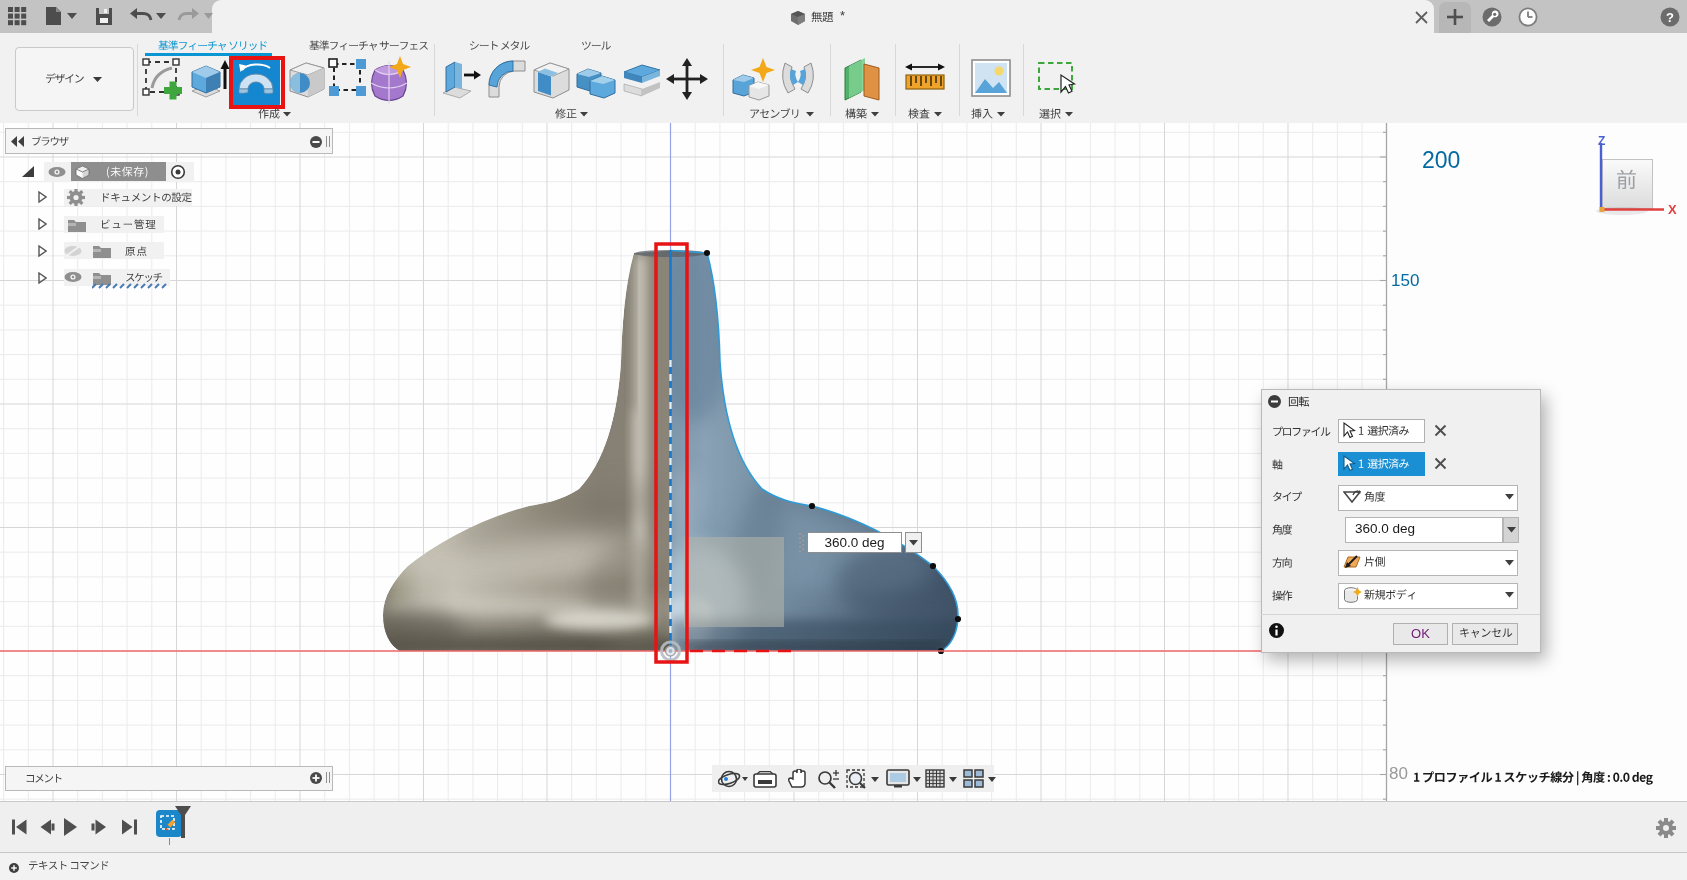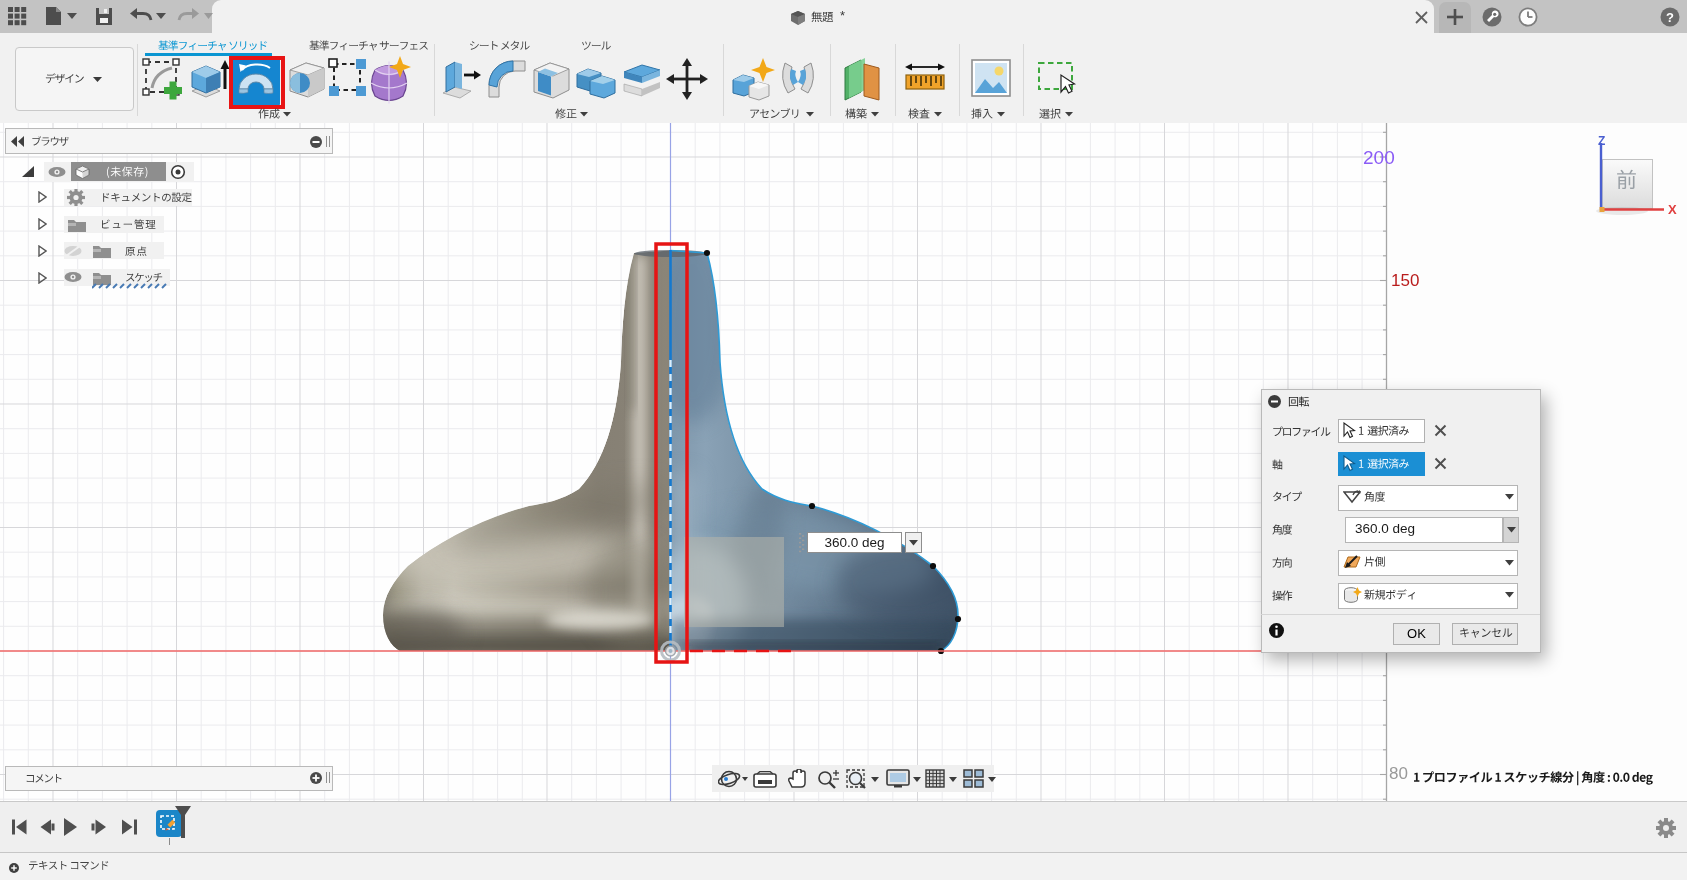--- a/index.html
+++ b/index.html
@@ -670,22 +670,22 @@
       <line x1="3.0" y1="478.6" x2="6.5" y2="478.6" stroke="#a6a6a6" stroke-width="1.1"></line>
       <line x1="3.0" y1="503.3" x2="6.5" y2="503.3" stroke="#a6a6a6" stroke-width="1.1"></line>
       <line x1="0.0" y1="528.0" x2="6.5" y2="528.0" stroke="#a6a6a6" stroke-width="1.1"></line>
       <line x1="3.0" y1="552.7" x2="6.5" y2="552.7" stroke="#a6a6a6" stroke-width="1.1"></line>
       <line x1="3.0" y1="577.4" x2="6.5" y2="577.4" stroke="#a6a6a6" stroke-width="1.1"></line>
       <line x1="3.0" y1="602.1" x2="6.5" y2="602.1" stroke="#a6a6a6" stroke-width="1.1"></line>
       <line x1="3.0" y1="626.8" x2="6.5" y2="626.8" stroke="#a6a6a6" stroke-width="1.1"></line>
       <line x1="0.0" y1="651.5" x2="6.5" y2="651.5" stroke="#a6a6a6" stroke-width="1.1"></line>
       <line x1="3.0" y1="676.2" x2="6.5" y2="676.2" stroke="#a6a6a6" stroke-width="1.1"></line>
     </svg>
-<div style="position:absolute;left:1363px;top:147px;font-size:19px;color:#8b5cf6;font-weight:normal;white-space:nowrap;">200</div>
-<div style="position:absolute;left:1391px;top:270.5px;font-size:17px;color:#b91c1c;font-weight:normal;white-space:nowrap;">150</div>
+<div style="position:absolute;left:1422px;top:147px;font-size:23px;color:#0369a1;font-weight:normal;white-space:nowrap;">200</div>
+<div style="position:absolute;left:1391px;top:270.5px;font-size:17px;color:#0369a1;font-weight:normal;white-space:nowrap;">150</div>
 <div style="position:absolute;left:1389px;top:764px;font-size:17px;color:#999;font-weight:normal;white-space:nowrap;">80</div>
 <svg style="position:absolute;left:1413.0px;top:769.0px;" width="241" height="17" viewBox="0 0 241 17">
       <g transform="translate(0,12.7)">
         <path d="M1 0V-1.5H2.9V-7.2H1.3V-8.3Q2 -8.4 2.5 -8.6Q3 -8.8 3.4 -9H4.7V-1.5H6.4V0Z M18.8 -8.9Q18.8 -8.7 19 -8.4Q19.2 -8.2 19.5 -8.2Q19.8 -8.2 20 -8.4Q20.2 -8.7 20.2 -8.9Q20.2 -9.2 20 -9.4Q19.8 -9.7 19.5 -9.7Q19.2 -9.7 19 -9.4Q18.8 -9.2 18.8 -8.9ZM18 -8.9Q18 -9.3 18.2 -9.7Q18.4 -10 18.7 -10.2Q19.1 -10.4 19.5 -10.4Q19.9 -10.4 20.2 -10.2Q20.5 -10 20.7 -9.7Q20.9 -9.3 20.9 -8.9Q20.9 -8.5 20.7 -8.2Q20.5 -7.9 20.2 -7.7Q19.9 -7.5 19.5 -7.5Q19.1 -7.5 18.7 -7.7Q18.4 -7.9 18.2 -8.2Q18 -8.5 18 -8.9ZM19.5 -8Q19.4 -7.8 19.3 -7.6Q19.3 -7.3 19.2 -7.1Q19.1 -6.7 19 -6.1Q18.8 -5.6 18.6 -5Q18.4 -4.4 18.1 -3.8Q17.8 -3.2 17.4 -2.7Q16.8 -2 16.1 -1.3Q15.4 -0.7 14.5 -0.2Q13.6 0.3 12.5 0.7L11.2 -0.8Q12.4 -1.1 13.3 -1.5Q14.1 -1.9 14.8 -2.5Q15.4 -3 15.9 -3.6Q16.3 -4.2 16.6 -4.8Q16.9 -5.4 17.1 -6Q17.3 -6.6 17.4 -7.1Q17.2 -7.1 16.8 -7.1Q16.3 -7.1 15.8 -7.1Q15.2 -7.1 14.6 -7.1Q14 -7.1 13.4 -7.1Q12.8 -7.1 12.4 -7.1Q11.9 -7.1 11.7 -7.1Q11.3 -7.1 10.9 -7.1Q10.5 -7.1 10.2 -7V-8.8Q10.4 -8.7 10.7 -8.7Q10.9 -8.7 11.2 -8.7Q11.5 -8.7 11.7 -8.7Q11.9 -8.7 12.3 -8.7Q12.6 -8.7 13.1 -8.7Q13.6 -8.7 14.1 -8.7Q14.6 -8.7 15.1 -8.7Q15.6 -8.7 16.1 -8.7Q16.5 -8.7 16.9 -8.7Q17.2 -8.7 17.3 -8.7Q17.5 -8.7 17.8 -8.7Q18.1 -8.7 18.3 -8.8Z M22.2 -8.7Q22.6 -8.6 22.9 -8.6Q23.2 -8.6 23.5 -8.6Q23.7 -8.6 24.1 -8.6Q24.5 -8.6 25.1 -8.6Q25.6 -8.6 26.2 -8.6Q26.9 -8.6 27.5 -8.6Q28.1 -8.6 28.7 -8.6Q29.2 -8.6 29.6 -8.6Q30 -8.6 30.2 -8.6Q30.4 -8.6 30.8 -8.6Q31.1 -8.6 31.4 -8.6Q31.4 -8.4 31.4 -8.1Q31.4 -7.7 31.4 -7.5Q31.4 -7.3 31.4 -6.9Q31.4 -6.6 31.4 -6.1Q31.4 -5.6 31.4 -5Q31.4 -4.5 31.4 -3.9Q31.4 -3.3 31.4 -2.9Q31.4 -2.4 31.4 -2Q31.4 -1.6 31.4 -1.5Q31.4 -1.3 31.4 -1Q31.4 -0.8 31.4 -0.5Q31.4 -0.2 31.4 -0Q31.4 0.2 31.4 0.2H29.7Q29.7 0.2 29.7 -0.1Q29.7 -0.4 29.7 -0.7Q29.8 -1.1 29.8 -1.5Q29.8 -1.6 29.8 -2Q29.8 -2.4 29.8 -2.9Q29.8 -3.4 29.8 -4Q29.8 -4.5 29.8 -5.1Q29.8 -5.6 29.8 -6.1Q29.8 -6.5 29.8 -6.8Q29.8 -7.1 29.8 -7.1H23.9Q23.9 -7.1 23.9 -6.8Q23.9 -6.5 23.9 -6.1Q23.9 -5.6 23.9 -5.1Q23.9 -4.5 23.9 -4Q23.9 -3.4 23.9 -2.9Q23.9 -2.4 23.9 -2Q23.9 -1.6 23.9 -1.5Q23.9 -1.2 23.9 -1Q23.9 -0.7 23.9 -0.4Q23.9 -0.2 23.9 0Q23.9 0.2 23.9 0.2H22.2Q22.2 0.2 22.2 0Q22.2 -0.2 22.2 -0.5Q22.2 -0.7 22.2 -1Q22.2 -1.3 22.2 -1.5Q22.2 -1.7 22.2 -2Q22.2 -2.4 22.2 -2.9Q22.2 -3.4 22.2 -3.9Q22.2 -4.5 22.2 -5.1Q22.2 -5.6 22.2 -6.1Q22.2 -6.6 22.2 -7Q22.2 -7.3 22.2 -7.5Q22.2 -7.7 22.2 -8.1Q22.2 -8.4 22.2 -8.7ZM30.4 -2V-0.5H23V-2Z M43.2 -8.1Q43.1 -7.9 43.1 -7.7Q43 -7.5 42.9 -7.3Q42.8 -6.8 42.7 -6.3Q42.5 -5.7 42.3 -5.1Q42.1 -4.5 41.8 -3.9Q41.5 -3.3 41.1 -2.8Q40.6 -2.1 39.8 -1.5Q39.1 -0.8 38.2 -0.3Q37.3 0.2 36.2 0.5L34.9 -0.9Q36.1 -1.2 37 -1.6Q37.9 -2.1 38.5 -2.6Q39.2 -3.2 39.7 -3.8Q40.1 -4.3 40.3 -4.9Q40.6 -5.5 40.8 -6.1Q41 -6.7 41.1 -7.2Q40.9 -7.2 40.5 -7.2Q40.1 -7.2 39.5 -7.2Q38.9 -7.2 38.3 -7.2Q37.7 -7.2 37.1 -7.2Q36.5 -7.2 36.1 -7.2Q35.6 -7.2 35.4 -7.2Q35 -7.2 34.6 -7.2Q34.2 -7.2 34 -7.2V-8.9Q34.1 -8.9 34.4 -8.9Q34.7 -8.8 34.9 -8.8Q35.2 -8.8 35.4 -8.8Q35.6 -8.8 36 -8.8Q36.3 -8.8 36.8 -8.8Q37.3 -8.8 37.8 -8.8Q38.3 -8.8 38.8 -8.8Q39.3 -8.8 39.8 -8.8Q40.3 -8.8 40.6 -8.8Q40.9 -8.8 41.1 -8.8Q41.2 -8.8 41.5 -8.8Q41.8 -8.8 42 -8.9Z M54.9 -6.1Q54.8 -6 54.7 -5.8Q54.6 -5.7 54.5 -5.6Q54.4 -5.3 54.1 -5Q53.8 -4.6 53.5 -4.2Q53.2 -3.7 52.8 -3.3Q52.4 -3 52.1 -2.7L50.9 -3.6Q51.2 -3.8 51.6 -4.1Q51.9 -4.5 52.2 -4.8Q52.5 -5.2 52.6 -5.4Q52.5 -5.4 52.1 -5.4Q51.7 -5.4 51.2 -5.4Q50.6 -5.4 50 -5.4Q49.4 -5.4 48.9 -5.4Q48.3 -5.4 47.9 -5.4Q47.5 -5.4 47.4 -5.4Q47.1 -5.4 46.7 -5.4Q46.4 -5.4 46.1 -5.3V-6.9Q46.4 -6.9 46.7 -6.8Q47.1 -6.8 47.4 -6.8Q47.5 -6.8 47.9 -6.8Q48.4 -6.8 49 -6.8Q49.6 -6.8 50.2 -6.8Q50.9 -6.8 51.5 -6.8Q52 -6.8 52.5 -6.8Q52.9 -6.8 53 -6.8Q53.2 -6.8 53.3 -6.8Q53.5 -6.8 53.7 -6.9Q53.9 -6.9 54 -6.9ZM50.7 -4.8Q50.7 -4.1 50.7 -3.5Q50.6 -2.8 50.5 -2.2Q50.3 -1.5 50 -0.9Q49.7 -0.4 49.2 0.2Q48.7 0.7 47.8 1.2L46.5 0.1Q46.7 0.1 47 -0.1Q47.2 -0.2 47.5 -0.4Q48.2 -0.8 48.5 -1.4Q48.9 -1.9 49 -2.5Q49.1 -3.2 49.1 -3.9Q49.1 -4.2 49.1 -4.4Q49.1 -4.6 49 -4.8Z M56.5 -4.7Q58.2 -5.2 59.5 -5.7Q60.8 -6.3 61.9 -6.9Q62.5 -7.3 63.1 -7.8Q63.8 -8.3 64.3 -8.9Q64.9 -9.4 65.3 -9.9L66.6 -8.6Q66.1 -8.1 65.4 -7.5Q64.7 -7 64 -6.5Q63.3 -5.9 62.6 -5.5Q61.9 -5.1 61 -4.7Q60.2 -4.3 59.2 -3.9Q58.2 -3.5 57.3 -3.2ZM61.6 -6.1 63.3 -6.6V-1.1Q63.3 -0.8 63.3 -0.5Q63.4 -0.2 63.4 0.1Q63.4 0.4 63.4 0.5H61.5Q61.5 0.4 61.6 0.1Q61.6 -0.2 61.6 -0.5Q61.6 -0.8 61.6 -1.1Z M73.6 -0.3Q73.6 -0.4 73.7 -0.7Q73.7 -0.9 73.7 -1.2Q73.7 -1.3 73.7 -1.7Q73.7 -2.1 73.7 -2.7Q73.7 -3.3 73.7 -3.9Q73.7 -4.6 73.7 -5.3Q73.7 -6 73.7 -6.6Q73.7 -7.2 73.7 -7.6Q73.7 -8.1 73.7 -8.3Q73.7 -8.7 73.7 -9Q73.6 -9.3 73.6 -9.3H75.4Q75.4 -9.3 75.4 -9Q75.3 -8.7 75.3 -8.3Q75.3 -8.1 75.3 -7.7Q75.3 -7.2 75.3 -6.7Q75.3 -6.2 75.3 -5.6Q75.3 -5 75.3 -4.4Q75.3 -3.8 75.3 -3.3Q75.3 -2.8 75.3 -2.4Q75.3 -2.1 75.3 -1.9Q75.8 -2.1 76.4 -2.5Q76.9 -2.9 77.4 -3.4Q77.9 -3.9 78.3 -4.5L79.3 -3.1Q78.8 -2.5 78.1 -1.8Q77.4 -1.2 76.6 -0.7Q75.8 -0.1 75.1 0.2Q74.9 0.3 74.8 0.4Q74.7 0.5 74.6 0.6ZM67.9 -0.4Q68.8 -1 69.3 -1.8Q69.8 -2.6 70 -3.4Q70.2 -3.8 70.2 -4.4Q70.3 -4.9 70.3 -5.6Q70.4 -6.3 70.4 -7Q70.4 -7.6 70.4 -8.2Q70.4 -8.6 70.3 -8.8Q70.3 -9.1 70.3 -9.3H72.1Q72.1 -9.3 72 -9.1Q72 -8.9 72 -8.7Q72 -8.5 72 -8.2Q72 -7.7 72 -7Q72 -6.2 71.9 -5.5Q71.9 -4.8 71.8 -4.1Q71.7 -3.4 71.6 -3Q71.3 -1.9 70.8 -1Q70.2 -0.2 69.4 0.5Z M82.4 0V-1.5H84.4V-7.2H82.7V-8.3Q83.4 -8.4 83.9 -8.6Q84.4 -8.8 84.8 -9H86.2V-1.5H87.9V0Z M100.6 -8.3Q100.5 -8.2 100.4 -7.9Q100.2 -7.7 100.1 -7.5Q99.9 -6.9 99.5 -6.2Q99.1 -5.5 98.7 -4.8Q98.2 -4.1 97.7 -3.5Q97 -2.7 96.2 -1.9Q95.4 -1.2 94.4 -0.6Q93.5 0.1 92.6 0.5L91.3 -0.8Q92.3 -1.2 93.2 -1.8Q94.2 -2.3 95 -3Q95.8 -3.7 96.3 -4.3Q96.7 -4.8 97.1 -5.3Q97.5 -5.8 97.7 -6.3Q98 -6.9 98.1 -7.3Q98 -7.3 97.7 -7.3Q97.4 -7.3 97 -7.3Q96.5 -7.3 96.1 -7.3Q95.6 -7.3 95.2 -7.3Q94.8 -7.3 94.5 -7.3Q94.1 -7.3 94 -7.3Q93.8 -7.3 93.5 -7.3Q93.2 -7.3 92.9 -7.2Q92.7 -7.2 92.6 -7.2V-8.9Q92.7 -8.9 93 -8.9Q93.3 -8.9 93.6 -8.9Q93.8 -8.9 94 -8.9Q94.2 -8.9 94.5 -8.9Q94.8 -8.9 95.3 -8.9Q95.7 -8.9 96.2 -8.9Q96.7 -8.9 97.1 -8.9Q97.5 -8.9 97.9 -8.9Q98.2 -8.9 98.3 -8.9Q98.7 -8.9 99.1 -8.9Q99.4 -8.9 99.6 -9ZM97.8 -4.5Q98.3 -4.1 98.9 -3.6Q99.4 -3.1 99.9 -2.6Q100.4 -2 100.9 -1.5Q101.3 -1 101.6 -0.7L100.2 0.5Q99.8 -0.1 99.2 -0.8Q98.6 -1.4 98 -2.1Q97.4 -2.8 96.7 -3.4Z M107.6 -9.6Q107.5 -9.3 107.4 -9Q107.2 -8.8 107.2 -8.6Q107.1 -8.3 106.9 -7.9Q106.8 -7.5 106.6 -7.1Q106.4 -6.7 106.3 -6.4Q106 -5.9 105.7 -5.4Q105.3 -4.9 104.9 -4.4Q104.5 -3.9 104.1 -3.6L102.6 -4.5Q102.9 -4.7 103.2 -5.1Q103.5 -5.4 103.8 -5.7Q104.1 -6.1 104.3 -6.4Q104.5 -6.7 104.7 -7Q105 -7.4 105.1 -7.9Q105.3 -8.3 105.4 -8.7Q105.5 -9 105.6 -9.3Q105.7 -9.6 105.7 -9.9ZM105.6 -7.7Q105.9 -7.7 106.3 -7.7Q106.7 -7.7 107.2 -7.7Q107.7 -7.7 108.3 -7.7Q108.9 -7.7 109.5 -7.7Q110.1 -7.7 110.6 -7.7Q111.1 -7.7 111.5 -7.7Q111.9 -7.7 112.1 -7.7Q112.3 -7.7 112.7 -7.7Q113.1 -7.7 113.4 -7.8V-6.1Q113 -6.1 112.7 -6.1Q112.3 -6.1 112.1 -6.1Q111.9 -6.1 111.4 -6.1Q110.9 -6.1 110.3 -6.1Q109.6 -6.1 108.9 -6.1Q108.2 -6.1 107.5 -6.1Q106.8 -6.1 106.3 -6.1Q105.8 -6.1 105.5 -6.1ZM110.4 -6.8Q110.4 -5.4 110.1 -4.3Q109.9 -3.2 109.4 -2.3Q108.9 -1.3 108.2 -0.6Q107.6 0.1 106.7 0.7L105 -0.4Q105.4 -0.6 105.7 -0.7Q106 -0.9 106.2 -1.1Q106.7 -1.5 107.2 -2Q107.6 -2.6 108 -3.2Q108.3 -3.9 108.5 -4.8Q108.7 -5.7 108.7 -6.8Z M120 -7.2Q120 -7.1 120.2 -6.7Q120.3 -6.3 120.5 -5.9Q120.6 -5.5 120.8 -5.1Q120.9 -4.8 121 -4.6L119.5 -4.1Q119.4 -4.3 119.3 -4.6Q119.2 -5 119.1 -5.4Q118.9 -5.8 118.8 -6.2Q118.6 -6.5 118.5 -6.8ZM124.5 -6.4Q124.4 -6.1 124.3 -5.9Q124.2 -5.6 124.2 -5.5Q123.9 -4.5 123.5 -3.6Q123.1 -2.7 122.5 -1.9Q121.7 -0.8 120.6 -0Q119.5 0.7 118.4 1.1L117.1 -0.2Q117.8 -0.4 118.6 -0.7Q119.3 -1.1 120 -1.6Q120.7 -2.1 121.2 -2.7Q121.6 -3.2 121.9 -3.9Q122.3 -4.6 122.5 -5.4Q122.7 -6.1 122.7 -6.9ZM117.1 -6.6Q117.2 -6.4 117.4 -6Q117.6 -5.6 117.7 -5.2Q117.9 -4.8 118 -4.4Q118.2 -4.1 118.3 -3.8L116.8 -3.3Q116.7 -3.5 116.6 -3.9Q116.4 -4.3 116.2 -4.7Q116.1 -5.1 115.9 -5.5Q115.8 -5.9 115.7 -6.1Z M127.4 -8.8Q127.8 -8.8 128.6 -8.8Q129.3 -8.8 130.1 -8.8Q130.9 -8.9 131.5 -9Q132 -9 132.4 -9.1Q132.9 -9.2 133.3 -9.3Q133.7 -9.4 134 -9.5Q134.4 -9.6 134.6 -9.7L135.6 -8.3Q135.3 -8.3 135.1 -8.2Q134.8 -8.1 134.7 -8.1Q134.3 -8 133.8 -7.9Q133.4 -7.8 132.9 -7.8Q132.5 -7.7 132 -7.6Q131.3 -7.5 130.5 -7.5Q129.7 -7.4 129 -7.4Q128.3 -7.4 127.7 -7.3ZM127.9 -0.3Q129 -0.8 129.7 -1.5Q130.3 -2.2 130.7 -3.2Q131 -4.1 131 -5.2Q131 -5.2 131 -5.5Q131 -5.8 131 -6.3Q131 -6.9 131 -7.7L132.6 -7.9Q132.6 -7.6 132.6 -7.3Q132.6 -6.9 132.6 -6.5Q132.6 -6.2 132.6 -5.9Q132.6 -5.6 132.6 -5.4Q132.6 -5.3 132.6 -5.3Q132.6 -4 132.3 -2.9Q132 -1.8 131.3 -0.9Q130.6 -0 129.4 0.7ZM126.4 -5.8Q126.7 -5.8 127 -5.8Q127.3 -5.8 127.6 -5.8Q127.7 -5.8 128.2 -5.8Q128.7 -5.8 129.4 -5.8Q130.1 -5.8 130.8 -5.8Q131.6 -5.8 132.4 -5.8Q133.2 -5.8 133.9 -5.8Q134.5 -5.8 135 -5.8Q135.5 -5.8 135.7 -5.8Q135.8 -5.8 136 -5.8Q136.2 -5.8 136.4 -5.8Q136.7 -5.8 136.8 -5.8V-4.3Q136.5 -4.3 136.3 -4.3Q136 -4.3 135.7 -4.3Q135.6 -4.3 135.1 -4.3Q134.6 -4.3 133.9 -4.3Q133.2 -4.3 132.4 -4.3Q131.6 -4.3 130.9 -4.3Q130.1 -4.3 129.4 -4.3Q128.7 -4.3 128.2 -4.3Q127.7 -4.3 127.6 -4.3Q127.3 -4.3 127 -4.3Q126.7 -4.3 126.4 -4.3Z M147.9 -4.3 149.1 -3.4Q148.5 -3 148 -2.5Q147.4 -2.1 147 -1.8L146.1 -2.5Q146.4 -2.7 146.7 -3Q147 -3.3 147.3 -3.7Q147.7 -4 147.9 -4.3ZM144.9 -10.4 146.5 -10.1Q146.3 -9.6 146 -9.2Q145.7 -8.7 145.5 -8.3L144.2 -8.6Q144.4 -9 144.6 -9.5Q144.8 -10 144.9 -10.4ZM143.9 -6.3V-5.7H147.1V-6.3ZM143.9 -8V-7.4H147.1V-8ZM142.5 -9.2H148.5V-4.6H142.5ZM144.9 -5.1H146.2V-0.3Q146.2 0.2 146.1 0.4Q146 0.7 145.7 0.9Q145.4 1 145 1.1Q144.6 1.1 144.1 1.1Q144 0.8 143.9 0.5Q143.8 0.1 143.7 -0.2Q144 -0.1 144.3 -0.1Q144.6 -0.1 144.7 -0.1Q144.8 -0.2 144.9 -0.2Q144.9 -0.2 144.9 -0.3ZM142.2 -3.8H144V-2.6H142.2ZM143.7 -3.8H144L144.2 -3.8L145 -3.5Q144.6 -2 144 -1Q143.3 0 142.4 0.6Q142.3 0.5 142.2 0.3Q142 0.1 141.8 -0.1Q141.7 -0.3 141.5 -0.4Q142.3 -0.8 142.9 -1.6Q143.5 -2.5 143.7 -3.6ZM146.1 -5Q146.2 -4.4 146.5 -3.8Q146.7 -3.1 147.1 -2.5Q147.4 -1.9 148 -1.4Q148.5 -0.9 149.2 -0.6Q149.1 -0.5 148.9 -0.2Q148.8 -0 148.6 0.2Q148.5 0.4 148.4 0.6Q147.7 0.2 147.1 -0.4Q146.6 -0.9 146.3 -1.6Q145.9 -2.3 145.7 -3Q145.4 -3.7 145.3 -4.2ZM139.4 -10.4 140.7 -9.9Q140.4 -9.4 140.1 -8.9Q139.9 -8.4 139.6 -8Q139.4 -7.5 139.1 -7.2L138.1 -7.6Q138.4 -8 138.6 -8.4Q138.8 -8.9 139 -9.4Q139.3 -9.9 139.4 -10.4ZM140.8 -8.9 142 -8.4Q141.5 -7.7 141 -6.9Q140.5 -6.2 139.9 -5.5Q139.4 -4.8 138.9 -4.3L138.1 -4.7Q138.4 -5.1 138.8 -5.7Q139.2 -6.2 139.5 -6.7Q139.9 -7.3 140.2 -7.9Q140.5 -8.4 140.8 -8.9ZM137.5 -7.5 138.2 -8.5Q138.5 -8.2 138.9 -7.9Q139.2 -7.5 139.5 -7.2Q139.7 -6.8 139.9 -6.5L139.1 -5.4Q139 -5.7 138.7 -6.1Q138.4 -6.5 138.1 -6.8Q137.8 -7.2 137.5 -7.5ZM140.3 -6 141.4 -6.4Q141.6 -6 141.8 -5.5Q142.1 -5.1 142.2 -4.6Q142.4 -4.2 142.5 -3.8L141.4 -3.3Q141.3 -3.7 141.1 -4.1Q141 -4.6 140.8 -5.1Q140.6 -5.6 140.3 -6ZM137.5 -5Q138.3 -5.1 139.4 -5.1Q140.5 -5.2 141.7 -5.3L141.7 -4.1Q140.6 -4 139.5 -3.9Q138.5 -3.8 137.6 -3.7ZM140.7 -2.9 141.7 -3.2Q141.9 -2.7 142.1 -2.2Q142.3 -1.6 142.3 -1.1L141.2 -0.8Q141.2 -1.2 141 -1.8Q140.9 -2.4 140.7 -2.9ZM138 -3.2 139.2 -3Q139.1 -2.1 138.9 -1.3Q138.7 -0.4 138.4 0.2Q138.3 0.1 138.1 -0Q137.9 -0.1 137.7 -0.2Q137.5 -0.3 137.4 -0.3Q137.6 -0.9 137.8 -1.7Q137.9 -2.4 138 -3.2ZM139.3 -4.4H140.6V1.1H139.3Z M151.3 -5.9H157.9V-4.5H151.3ZM157.4 -5.9H158.9Q158.9 -5.9 158.9 -5.8Q158.9 -5.6 158.9 -5.5Q158.9 -5.3 158.9 -5.3Q158.9 -3.9 158.8 -2.9Q158.7 -1.9 158.7 -1.2Q158.6 -0.6 158.5 -0.2Q158.4 0.2 158.2 0.4Q158 0.7 157.7 0.8Q157.4 1 157.1 1Q156.8 1 156.3 1Q155.8 1.1 155.2 1Q155.2 0.7 155.1 0.3Q155 -0.1 154.7 -0.4Q155.3 -0.4 155.7 -0.4Q156.1 -0.4 156.4 -0.4Q156.5 -0.4 156.6 -0.4Q156.8 -0.4 156.9 -0.5Q157 -0.7 157.1 -1.2Q157.2 -1.8 157.3 -2.9Q157.3 -3.9 157.4 -5.6ZM152.6 -10.2 154.2 -9.7Q153.8 -8.7 153.1 -7.7Q152.5 -6.7 151.8 -5.9Q151.1 -5.1 150.3 -4.4Q150.2 -4.6 149.9 -4.8Q149.7 -5.1 149.5 -5.3Q149.2 -5.5 149 -5.6Q149.8 -6.1 150.5 -6.8Q151.2 -7.6 151.7 -8.4Q152.3 -9.3 152.6 -10.2ZM157.3 -10.2Q157.6 -9.7 158 -9Q158.4 -8.4 158.9 -7.9Q159.4 -7.3 159.9 -6.8Q160.4 -6.3 160.9 -5.9Q160.7 -5.7 160.5 -5.5Q160.3 -5.2 160.1 -5Q159.8 -4.8 159.7 -4.5Q159.2 -5 158.7 -5.6Q158.1 -6.2 157.6 -6.9Q157.1 -7.5 156.7 -8.2Q156.2 -9 155.9 -9.7ZM153.4 -5.5H155Q155 -4.4 154.8 -3.5Q154.6 -2.5 154.1 -1.6Q153.7 -0.8 152.8 -0Q152 0.7 150.6 1.2Q150.6 1 150.4 0.7Q150.2 0.5 150.1 0.2Q149.9 -0 149.7 -0.2Q150.9 -0.6 151.6 -1.1Q152.4 -1.7 152.7 -2.4Q153.1 -3.1 153.2 -3.9Q153.4 -4.7 153.4 -5.5Z M164.1 3.5V-10.4H165.3V3.5Z M171.3 -7.6H178.4V-6.3H171.3ZM171.3 -5.2H178.2V-3.9H171.3ZM171.1 -2.8H178.2V-1.5H171.1ZM170.5 -7.6H171.9V-4.4Q171.9 -3.7 171.8 -3Q171.7 -2.2 171.5 -1.5Q171.2 -0.7 170.8 -0Q170.3 0.6 169.6 1.2Q169.5 1 169.3 0.8Q169.1 0.6 168.9 0.4Q168.7 0.2 168.6 0.1Q169.2 -0.3 169.6 -0.9Q170 -1.4 170.2 -2Q170.4 -2.6 170.4 -3.2Q170.5 -3.8 170.5 -4.4ZM177.6 -7.6H179.1V-0.5Q179.1 0 178.9 0.4Q178.7 0.7 178.3 0.9Q177.9 1 177.2 1.1Q176.6 1.1 175.7 1.1Q175.7 0.9 175.6 0.7Q175.5 0.4 175.4 0.1Q175.3 -0.1 175.1 -0.3Q175.6 -0.3 176 -0.3Q176.5 -0.3 176.8 -0.3Q177.1 -0.3 177.3 -0.3Q177.5 -0.3 177.6 -0.3Q177.6 -0.4 177.6 -0.6ZM174 -7H175.4V-2.1H174ZM172.2 -9.7H175.9V-8.5H172.2ZM172 -10.4 173.6 -10.1Q173.1 -9.3 172.6 -8.6Q172.1 -7.8 171.4 -7.1Q170.7 -6.3 169.8 -5.7Q169.7 -5.9 169.5 -6.1Q169.4 -6.3 169.2 -6.5Q169 -6.7 168.8 -6.8Q169.6 -7.3 170.2 -7.9Q170.8 -8.5 171.3 -9.2Q171.7 -9.8 172 -10.4ZM175.4 -9.7H175.7L176 -9.8L177 -9.1Q176.7 -8.7 176.4 -8.2Q176.1 -7.8 175.8 -7.3Q175.4 -6.9 175.1 -6.5Q174.9 -6.7 174.6 -6.9Q174.3 -7.1 174.1 -7.2Q174.3 -7.5 174.6 -7.9Q174.9 -8.3 175.1 -8.7Q175.3 -9.1 175.4 -9.4Z M183 -6.9H191.5V-5.8H183ZM183.1 -3.4H189.8V-2.2H183.1ZM184.7 -7.7H186V-5H188.3V-7.7H189.7V-3.9H184.7ZM189.4 -3.4H189.7L190 -3.4L190.9 -3Q190.4 -2 189.6 -1.3Q188.8 -0.6 187.8 -0.1Q186.8 0.4 185.6 0.7Q184.5 1 183.2 1.1Q183.1 0.8 182.9 0.5Q182.7 0.1 182.6 -0.1Q183.7 -0.2 184.8 -0.4Q185.9 -0.6 186.8 -1Q187.7 -1.4 188.4 -1.9Q189.1 -2.5 189.4 -3.2ZM185.6 -2.5Q186.2 -1.8 187.1 -1.3Q188 -0.8 189.2 -0.5Q190.4 -0.2 191.8 -0.1Q191.6 0 191.5 0.3Q191.3 0.5 191.2 0.7Q191 0.9 190.9 1.1Q189.5 0.9 188.2 0.6Q187 0.2 186 -0.5Q185 -1.1 184.3 -2ZM185.7 -10.4H187.2V-8.5H185.7ZM182 -9.3H191.5V-8H182ZM181.3 -9.3H182.7V-5.8Q182.7 -5.1 182.7 -4.2Q182.6 -3.3 182.5 -2.4Q182.3 -1.4 182.1 -0.5Q181.8 0.3 181.4 1.1Q181.3 0.9 181.1 0.8Q180.8 0.6 180.6 0.5Q180.4 0.3 180.2 0.3Q180.6 -0.4 180.8 -1.2Q181 -1.9 181.1 -2.8Q181.2 -3.6 181.3 -4.4Q181.3 -5.2 181.3 -5.8Z M195.9 -4.5Q195.4 -4.5 195.1 -4.8Q194.8 -5.1 194.8 -5.6Q194.8 -6.1 195.1 -6.5Q195.4 -6.8 195.9 -6.8Q196.4 -6.8 196.7 -6.5Q197 -6.1 197 -5.6Q197 -5.1 196.7 -4.8Q196.4 -4.5 195.9 -4.5ZM195.9 0.2Q195.4 0.2 195.1 -0.2Q194.8 -0.5 194.8 -1Q194.8 -1.5 195.1 -1.8Q195.4 -2.2 195.9 -2.2Q196.4 -2.2 196.7 -1.8Q197 -1.5 197 -1Q197 -0.5 196.7 -0.2Q196.4 0.2 195.9 0.2Z M203.2 0.2Q202.3 0.2 201.6 -0.4Q201 -0.9 200.6 -1.9Q200.2 -3 200.2 -4.6Q200.2 -6.1 200.6 -7.1Q201 -8.2 201.6 -8.7Q202.3 -9.2 203.2 -9.2Q204.2 -9.2 204.9 -8.7Q205.5 -8.2 205.9 -7.1Q206.3 -6.1 206.3 -4.6Q206.3 -3 205.9 -1.9Q205.5 -0.9 204.9 -0.4Q204.2 0.2 203.2 0.2ZM203.2 -1.2Q203.6 -1.2 203.9 -1.5Q204.3 -1.8 204.4 -2.6Q204.6 -3.3 204.6 -4.6Q204.6 -5.8 204.4 -6.5Q204.3 -7.2 203.9 -7.5Q203.6 -7.8 203.2 -7.8Q202.9 -7.8 202.6 -7.5Q202.2 -7.2 202.1 -6.5Q201.9 -5.8 201.9 -4.6Q201.9 -3.3 202.1 -2.6Q202.2 -1.8 202.6 -1.5Q202.9 -1.2 203.2 -1.2Z M208.3 0.2Q207.8 0.2 207.5 -0.2Q207.2 -0.5 207.2 -1Q207.2 -1.5 207.5 -1.8Q207.8 -2.2 208.3 -2.2Q208.8 -2.2 209.1 -1.8Q209.4 -1.5 209.4 -1Q209.4 -0.5 209.1 -0.2Q208.8 0.2 208.3 0.2Z M213.4 0.2Q212.5 0.2 211.8 -0.4Q211.1 -0.9 210.7 -1.9Q210.3 -3 210.3 -4.6Q210.3 -6.1 210.7 -7.1Q211.1 -8.2 211.8 -8.7Q212.5 -9.2 213.4 -9.2Q214.3 -9.2 215 -8.7Q215.7 -8.2 216.1 -7.1Q216.5 -6.1 216.5 -4.6Q216.5 -3 216.1 -1.9Q215.7 -0.9 215 -0.4Q214.3 0.2 213.4 0.2ZM213.4 -1.2Q213.8 -1.2 214.1 -1.5Q214.4 -1.8 214.6 -2.6Q214.8 -3.3 214.8 -4.6Q214.8 -5.8 214.6 -6.5Q214.4 -7.2 214.1 -7.5Q213.8 -7.8 213.4 -7.8Q213 -7.8 212.7 -7.5Q212.4 -7.2 212.2 -6.5Q212 -5.8 212 -4.6Q212 -3.3 212.2 -2.6Q212.4 -1.8 212.7 -1.5Q213 -1.2 213.4 -1.2Z M222.1 0.2Q221.3 0.2 220.6 -0.3Q220 -0.7 219.7 -1.5Q219.3 -2.3 219.3 -3.4Q219.3 -4.5 219.7 -5.3Q220.2 -6.1 220.8 -6.6Q221.5 -7 222.2 -7Q222.8 -7 223.2 -6.8Q223.6 -6.6 223.9 -6.3L223.9 -7.3V-9.7H225.7V0H224.2L224.1 -0.7H224Q223.6 -0.3 223.2 -0.1Q222.7 0.2 222.1 0.2ZM222.6 -1.3Q223 -1.3 223.3 -1.5Q223.6 -1.6 223.9 -2V-5Q223.6 -5.3 223.2 -5.4Q222.9 -5.5 222.6 -5.5Q222.2 -5.5 221.9 -5.3Q221.6 -5 221.4 -4.6Q221.2 -4.1 221.2 -3.4Q221.2 -2.7 221.3 -2.3Q221.5 -1.8 221.8 -1.5Q222.1 -1.3 222.6 -1.3Z M230.1 0.2Q229.1 0.2 228.3 -0.3Q227.6 -0.7 227.1 -1.5Q226.7 -2.3 226.7 -3.4Q226.7 -4.2 226.9 -4.9Q227.2 -5.6 227.6 -6Q228.1 -6.5 228.7 -6.8Q229.2 -7 229.8 -7Q230.8 -7 231.4 -6.6Q232.1 -6.2 232.4 -5.4Q232.7 -4.7 232.7 -3.7Q232.7 -3.5 232.7 -3.3Q232.6 -3 232.6 -2.9H228.4Q228.5 -2.4 228.7 -2Q229 -1.6 229.4 -1.4Q229.8 -1.2 230.3 -1.2Q230.7 -1.2 231.1 -1.3Q231.5 -1.5 231.8 -1.7L232.4 -0.6Q231.9 -0.2 231.3 -0Q230.7 0.2 230.1 0.2ZM228.4 -4.1H231.2Q231.2 -4.8 230.8 -5.2Q230.5 -5.6 229.9 -5.6Q229.5 -5.6 229.2 -5.4Q228.9 -5.3 228.7 -4.9Q228.4 -4.6 228.4 -4.1Z M236.1 3Q235.3 3 234.6 2.8Q234 2.6 233.6 2.2Q233.2 1.8 233.2 1.2Q233.2 0.8 233.5 0.4Q233.7 0.1 234.2 -0.2V-0.3Q233.9 -0.4 233.8 -0.7Q233.6 -1 233.6 -1.4Q233.6 -1.8 233.8 -2.1Q234 -2.5 234.3 -2.7V-2.7Q234 -3 233.7 -3.5Q233.4 -3.9 233.4 -4.5Q233.4 -5.3 233.8 -5.9Q234.2 -6.4 234.8 -6.7Q235.5 -7 236.2 -7Q236.5 -7 236.7 -7Q237 -6.9 237.2 -6.8H239.7V-5.5H238.5Q238.6 -5.3 238.7 -5.1Q238.8 -4.8 238.8 -4.5Q238.8 -3.7 238.5 -3.2Q238.1 -2.7 237.5 -2.4Q236.9 -2.2 236.2 -2.2Q236 -2.2 235.8 -2.2Q235.5 -2.2 235.3 -2.3Q235.2 -2.2 235.1 -2.1Q235 -1.9 235 -1.7Q235 -1.5 235.2 -1.3Q235.5 -1.2 236.1 -1.2H237.3Q238.5 -1.2 239.1 -0.8Q239.8 -0.4 239.8 0.5Q239.8 1.2 239.3 1.8Q238.9 2.3 238 2.6Q237.2 3 236.1 3ZM236.2 -3.3Q236.5 -3.3 236.7 -3.4Q237 -3.6 237.1 -3.8Q237.3 -4.1 237.3 -4.5Q237.3 -4.9 237.1 -5.2Q237 -5.5 236.7 -5.6Q236.5 -5.8 236.2 -5.8Q235.9 -5.8 235.6 -5.6Q235.4 -5.5 235.3 -5.2Q235.1 -4.9 235.1 -4.5Q235.1 -4.1 235.3 -3.8Q235.4 -3.6 235.6 -3.4Q235.9 -3.3 236.2 -3.3ZM236.3 1.8Q236.9 1.8 237.2 1.7Q237.6 1.5 237.9 1.3Q238.1 1.1 238.1 0.8Q238.1 0.5 237.8 0.3Q237.5 0.2 236.9 0.2H236.1Q235.8 0.2 235.6 0.2Q235.4 0.2 235.2 0.1Q234.9 0.3 234.8 0.5Q234.7 0.7 234.7 0.9Q234.7 1.4 235.2 1.6Q235.6 1.8 236.3 1.8Z" fill="#1a1a1a"></path>
       </g>
     </svg>
 <div style="position:absolute;left:1601.5px;top:159px;width:51px;height:50px;background:linear-gradient(#fafafa,#dcdcdc);border:1px solid #c2c2c2;box-sizing:border-box"></div>
 <svg style="position:absolute;left:1616.0px;top:167.0px;" width="23" height="27" viewBox="0 0 23 27">
       <g transform="translate(0,20.5)">
         <path d="M1.1 -14.3H19.9V-12.9H1.1ZM3.3 -7.6H9.2V-6.3H3.3ZM3.3 -4.2H9.2V-3H3.3ZM12.7 -10.8H14.2V-2.2H12.7ZM8.6 -11H10.1V-0.1Q10.1 0.5 10 0.8Q9.8 1.1 9.4 1.3Q8.9 1.5 8.2 1.6Q7.5 1.6 6.4 1.6Q6.4 1.3 6.2 0.9Q6.1 0.5 5.9 0.2Q6.7 0.2 7.4 0.2Q8 0.2 8.2 0.2Q8.4 0.2 8.5 0.1Q8.6 0 8.6 -0.1ZM16.9 -11.4H18.5V-0.3Q18.5 0.4 18.3 0.8Q18.1 1.1 17.6 1.3Q17.1 1.5 16.3 1.6Q15.5 1.6 14.3 1.6Q14.2 1.3 14.1 0.8Q13.9 0.4 13.7 0.1Q14.7 0.1 15.5 0.1Q16.2 0.1 16.5 0.1Q16.7 0.1 16.8 0Q16.9 -0.1 16.9 -0.3ZM4.4 -17.1 5.8 -17.7Q6.4 -17 7 -16.2Q7.6 -15.3 7.9 -14.7L6.4 -14.1Q6.1 -14.7 5.6 -15.6Q5 -16.4 4.4 -17.1ZM15.2 -17.7 16.9 -17.2Q16.3 -16.2 15.6 -15.2Q14.9 -14.2 14.3 -13.5L12.9 -14Q13.3 -14.5 13.8 -15.1Q14.2 -15.8 14.5 -16.5Q14.9 -17.2 15.2 -17.7ZM2.4 -11H9.1V-9.6H3.9V1.6H2.4Z" fill="#9aa0a6"></path>
@@ -818,21 +818,21 @@
     </svg>
 <svg style="position:absolute;left:1505px;top:592px;" width="9" height="6" viewBox="0 0 9 6">
       <polygon points="0,0 9,0 4.5,5.5" fill="#3f3f3f"></polygon>
     </svg>
 <div style="position:absolute;left:1261px;top:613.5px;width:279px;height:1px;background:#d5d5d5"></div>
 <svg style="position:absolute;left:1269px;top:623px;" width="15" height="15" viewBox="0 0 15 15">
       <circle cx="7.5" cy="7.5" r="7.5" fill="#111"></circle>
       <rect x="6.4" y="6.5" width="2.2" height="6" fill="#fff"></rect>
       <circle cx="7.5" cy="3.8" r="1.3" fill="#fff"></circle>
     </svg>
-<div style="position:absolute;left:1393px;top:622.5px;width:47px;height:22px;background:#e9e9e9;border:1px solid #b0b0b0;box-sizing:border-box;font-size:13px;color:#000000;text-align:center;line-height:20px">OK</div>
+<div style="position:absolute;left:1393px;top:622.5px;width:55px;height:22px;background:#e9e9e9;border:1px solid #b0b0b0;box-sizing:border-box;font-size:13px;color:#701a75;text-align:center;line-height:20px">OK</div>
 <div style="position:absolute;left:1452px;top:622.5px;width:66px;height:22px;background:#e9e9e9;border:1px solid #b0b0b0;box-sizing:border-box"></div>
 <svg style="position:absolute;left:1459.0px;top:624.5px;" width="56" height="16" viewBox="0 0 56 16">
       <g transform="translate(0,11.7)">
         <path d="M4.3 -7.8Q4.3 -8 4.2 -8.2Q4.2 -8.4 4.1 -8.5L5.1 -8.7Q5.1 -8.5 5.1 -8.3Q5.2 -8.1 5.2 -7.9Q5.2 -7.8 5.3 -7.4Q5.4 -7 5.5 -6.4Q5.6 -5.8 5.7 -5.1Q5.9 -4.4 6 -3.7Q6.2 -3 6.3 -2.4Q6.4 -1.7 6.5 -1.3Q6.6 -0.8 6.6 -0.7Q6.7 -0.5 6.8 -0.2Q6.8 0.1 6.9 0.3L5.9 0.5Q5.8 0.2 5.8 -0Q5.8 -0.3 5.7 -0.5Q5.7 -0.7 5.6 -1.1Q5.5 -1.6 5.4 -2.2Q5.3 -2.8 5.2 -3.5Q5 -4.2 4.9 -4.9Q4.7 -5.6 4.6 -6.2Q4.5 -6.8 4.4 -7.2Q4.3 -7.7 4.3 -7.8ZM1.2 -6.2Q1.4 -6.2 1.6 -6.2Q1.9 -6.2 2.1 -6.3Q2.4 -6.3 2.8 -6.4Q3.3 -6.4 3.8 -6.5Q4.4 -6.6 5 -6.7Q5.6 -6.8 6.2 -6.9Q6.8 -7 7.2 -7.1Q7.7 -7.1 8 -7.2Q8.2 -7.2 8.4 -7.3Q8.6 -7.3 8.7 -7.4L8.9 -6.4Q8.8 -6.4 8.6 -6.4Q8.4 -6.4 8.1 -6.3Q7.9 -6.3 7.4 -6.2Q6.9 -6.1 6.3 -6Q5.8 -6 5.1 -5.9Q4.5 -5.8 4 -5.7Q3.4 -5.6 3 -5.5Q2.5 -5.4 2.3 -5.4Q2.1 -5.4 1.9 -5.3Q1.6 -5.3 1.4 -5.2ZM1.2 -3Q1.4 -3 1.6 -3.1Q1.9 -3.1 2.1 -3.1Q2.4 -3.2 2.9 -3.2Q3.4 -3.3 4.1 -3.4Q4.7 -3.5 5.4 -3.6Q6.1 -3.7 6.7 -3.8Q7.3 -3.9 7.9 -4Q8.4 -4.1 8.7 -4.2Q9 -4.2 9.3 -4.3Q9.5 -4.4 9.7 -4.4L9.9 -3.5Q9.7 -3.5 9.5 -3.4Q9.2 -3.4 8.9 -3.3Q8.5 -3.3 8 -3.2Q7.4 -3.1 6.8 -3Q6.2 -2.9 5.5 -2.8Q4.8 -2.7 4.2 -2.6Q3.6 -2.5 3.1 -2.4Q2.6 -2.3 2.3 -2.3Q2 -2.2 1.8 -2.2Q1.6 -2.1 1.4 -2.1Z M14.9 -6.7Q15 -6.6 15 -6.4Q15 -6.2 15.1 -6Q15.2 -5.8 15.3 -5.3Q15.4 -4.8 15.6 -4.2Q15.8 -3.6 15.9 -3Q16.1 -2.3 16.3 -1.7Q16.5 -1.1 16.6 -0.6Q16.7 -0.2 16.8 -0Q16.8 0.1 16.9 0.2Q16.9 0.4 16.9 0.5Q17 0.6 17 0.7L16.1 1Q16.1 0.8 16 0.6Q16 0.4 15.9 0.2Q15.9 -0 15.7 -0.5Q15.6 -0.9 15.4 -1.5Q15.3 -2.2 15.1 -2.8Q14.9 -3.5 14.7 -4.1Q14.6 -4.7 14.4 -5.2Q14.3 -5.6 14.3 -5.8Q14.2 -6 14.1 -6.2Q14.1 -6.4 14 -6.5ZM20.2 -5.2Q20 -4.9 19.8 -4.4Q19.5 -4 19.2 -3.5Q18.8 -3.1 18.5 -2.7Q18.2 -2.3 17.9 -2L17.1 -2.4Q17.4 -2.7 17.8 -3.1Q18.2 -3.5 18.5 -3.9Q18.8 -4.3 19 -4.7Q18.9 -4.6 18.5 -4.6Q18.2 -4.5 17.6 -4.4Q17.1 -4.3 16.5 -4.2Q15.9 -4 15.3 -3.9Q14.6 -3.8 14.1 -3.7Q13.5 -3.6 13.1 -3.5Q12.7 -3.4 12.6 -3.4L12.4 -4.2Q12.6 -4.2 12.8 -4.3Q13 -4.3 13.3 -4.3Q13.4 -4.4 13.7 -4.4Q14.1 -4.5 14.6 -4.6Q15.1 -4.7 15.7 -4.8Q16.2 -4.9 16.8 -5Q17.4 -5.1 17.9 -5.2Q18.4 -5.3 18.8 -5.4Q19.1 -5.4 19.2 -5.5Q19.3 -5.5 19.5 -5.5Q19.6 -5.6 19.7 -5.6Z M23.9 -8.1Q24.2 -7.9 24.6 -7.6Q25 -7.3 25.4 -7Q25.8 -6.6 26.1 -6.3Q26.5 -6 26.7 -5.8L26 -5.1Q25.8 -5.3 25.5 -5.6Q25.1 -5.9 24.7 -6.3Q24.4 -6.6 24 -6.9Q23.6 -7.2 23.3 -7.4ZM23 -0.7Q23.9 -0.8 24.7 -1.1Q25.5 -1.3 26.2 -1.7Q26.8 -2 27.3 -2.3Q28.2 -2.8 28.9 -3.5Q29.6 -4.2 30.2 -4.9Q30.7 -5.7 31 -6.3L31.6 -5.4Q31.2 -4.7 30.6 -4Q30.1 -3.3 29.4 -2.7Q28.7 -2 27.9 -1.5Q27.3 -1.2 26.7 -0.8Q26 -0.5 25.2 -0.2Q24.5 0 23.5 0.2Z M35.5 -1.4Q35.5 -1.7 35.5 -2.1Q35.5 -2.6 35.5 -3.2Q35.5 -3.8 35.5 -4.4Q35.5 -5 35.5 -5.6Q35.5 -6.2 35.5 -6.7Q35.5 -7.2 35.5 -7.5Q35.5 -7.7 35.5 -7.8Q35.5 -8 35.4 -8.2Q35.4 -8.3 35.4 -8.5H36.4Q36.4 -8.3 36.4 -8Q36.4 -7.7 36.4 -7.5Q36.4 -7.2 36.4 -6.7Q36.4 -6.3 36.4 -5.7Q36.4 -5.1 36.4 -4.5Q36.4 -3.9 36.4 -3.4Q36.4 -2.8 36.4 -2.4Q36.4 -1.9 36.4 -1.6Q36.4 -1.3 36.5 -1.1Q36.6 -0.8 37 -0.7Q37.3 -0.6 37.9 -0.6Q38.6 -0.6 39.2 -0.7Q39.7 -0.7 40.3 -0.8Q40.8 -0.9 41.4 -1L41.3 -0Q40.9 0 40.3 0.1Q39.8 0.2 39.2 0.2Q38.6 0.2 37.9 0.2Q37.1 0.2 36.6 0.1Q36.2 0 35.9 -0.2Q35.7 -0.4 35.6 -0.7Q35.5 -1 35.5 -1.4ZM41.8 -6.3Q41.8 -6.2 41.7 -6.1Q41.6 -6 41.6 -5.9Q41.4 -5.5 41.1 -5.1Q40.9 -4.7 40.6 -4.3Q40.3 -3.8 40 -3.4Q39.7 -3 39.3 -2.7L38.6 -3.1Q39 -3.5 39.4 -4Q39.7 -4.5 40 -5Q40.4 -5.4 40.5 -5.8Q40.4 -5.7 40.1 -5.7Q39.7 -5.6 39.1 -5.5Q38.5 -5.4 37.8 -5.2Q37.1 -5.1 36.4 -4.9Q35.6 -4.8 34.9 -4.6Q34.3 -4.5 33.7 -4.4Q33.2 -4.3 32.9 -4.2L32.8 -5.1Q33.1 -5.2 33.6 -5.3Q34.1 -5.3 34.8 -5.5Q35.4 -5.6 36.2 -5.7Q36.9 -5.9 37.6 -6Q38.3 -6.2 38.9 -6.3Q39.6 -6.4 40 -6.5Q40.4 -6.6 40.6 -6.6Q40.8 -6.7 40.9 -6.7Q41.1 -6.8 41.2 -6.8Z M48.6 -0.2Q48.6 -0.4 48.6 -0.5Q48.6 -0.7 48.6 -0.9Q48.6 -1 48.6 -1.3Q48.6 -1.7 48.6 -2.3Q48.6 -2.8 48.6 -3.4Q48.6 -4.1 48.6 -4.7Q48.6 -5.4 48.6 -5.9Q48.6 -6.5 48.6 -6.9Q48.6 -7.3 48.6 -7.4Q48.6 -7.8 48.6 -8Q48.6 -8.2 48.6 -8.3H49.6Q49.6 -8.2 49.6 -8Q49.5 -7.7 49.5 -7.4Q49.5 -7.3 49.5 -6.9Q49.5 -6.5 49.5 -5.9Q49.5 -5.4 49.5 -4.8Q49.5 -4.1 49.5 -3.5Q49.5 -2.9 49.5 -2.4Q49.5 -1.9 49.5 -1.5Q49.5 -1.2 49.5 -1.1Q50.1 -1.3 50.6 -1.7Q51.2 -2.1 51.8 -2.6Q52.3 -3.2 52.7 -3.8L53.3 -3Q52.8 -2.4 52.2 -1.8Q51.5 -1.2 50.9 -0.8Q50.2 -0.3 49.5 0Q49.4 0.1 49.3 0.1Q49.2 0.2 49.1 0.3ZM43.5 -0.3Q44.2 -0.8 44.7 -1.5Q45.2 -2.2 45.4 -3Q45.6 -3.4 45.6 -3.9Q45.7 -4.5 45.7 -5.1Q45.8 -5.8 45.8 -6.4Q45.8 -7 45.8 -7.4Q45.8 -7.7 45.7 -7.9Q45.7 -8 45.7 -8.2H46.7Q46.7 -8.2 46.7 -8Q46.7 -7.9 46.7 -7.7Q46.6 -7.6 46.6 -7.4Q46.6 -7 46.6 -6.3Q46.6 -5.7 46.6 -5Q46.6 -4.4 46.5 -3.8Q46.4 -3.2 46.3 -2.7Q46.1 -1.9 45.6 -1.1Q45 -0.3 44.4 0.3Z" fill="#333"></path>
       </g>
     </svg>
 <div style="position:absolute;left:0px;top:801px;width:1687px;height:51px;background:#efefef;border-top:1px solid #c9c9c9;box-sizing:border-box"></div>
 <svg style="position:absolute;left:12px;top:817px;" width="130" height="20" viewBox="0 0 130 20">
 <g fill="#4f4f4f">
  <rect x="0" y="2.5" width="3" height="15"></rect>

